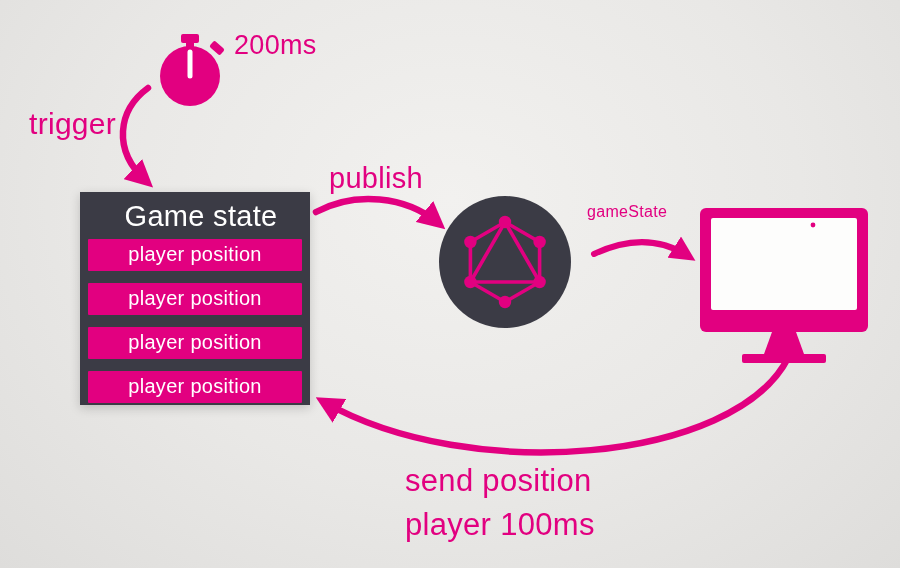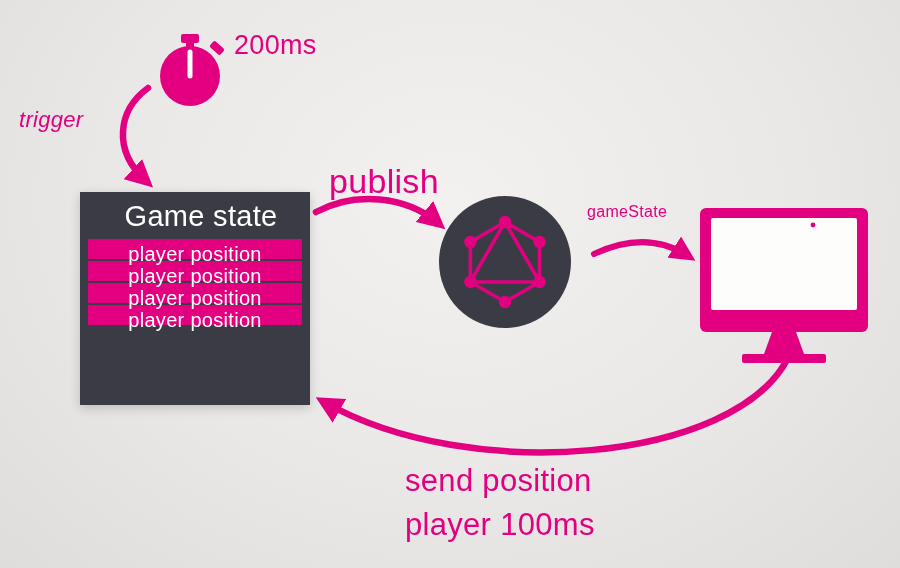--- a/index.html
+++ b/index.html
@@ -26,22 +26,22 @@
   .stroke-white   { stroke: #ffffff; fill: none; }
 
   
   .label {
     position: absolute;
     color: var(--magenta, #e20080);
     white-space: nowrap;
     letter-spacing: 0.3px;
   }
   .timer-label    { left: 234px; top: 30px;  font-size: 27px; }
-  .trigger-label  { left: 19px;  top: 107px; font-size: 22px; font-style: italic; }
-  .publish-label  { left: 329px; top: 162px; font-size: 34px; }
+  .trigger-label  { left: 29px;  top: 107px; font-size: 30px; }
+  .publish-label  { left: 329px; top: 162px; font-size: 29px; }
   .event-label    { left: 587px; top: 203px; font-size: 16px; }
   .feedback-label {
     left: 405px; top: 459px; width: 290px;
     font-size: 31px; line-height: 44px;
     white-space: normal;
   }
 
   
   .gs-box {
     position: absolute;
@@ -52,22 +52,22 @@
   }
   .gs-title {
     color: #ffffff;
     text-align: center;
     font-size: 29px;
     line-height: 32px;
     padding: 8px 0 7px 12px;
     letter-spacing: 0.3px;
   }
   .gs-row {
-    height: 20px;
-    margin: 0 8px 2px 8px;
+    height: 32px;
+    margin: 0 8px 12px 8px;
     background: var(--magenta, #e20080);
     color: #ffffff;
     font-size: 20px;
     line-height: 31px;
     text-align: center;
     border-radius: 1px;
     letter-spacing: 0.3px;
   }
 </style>
 </head>

